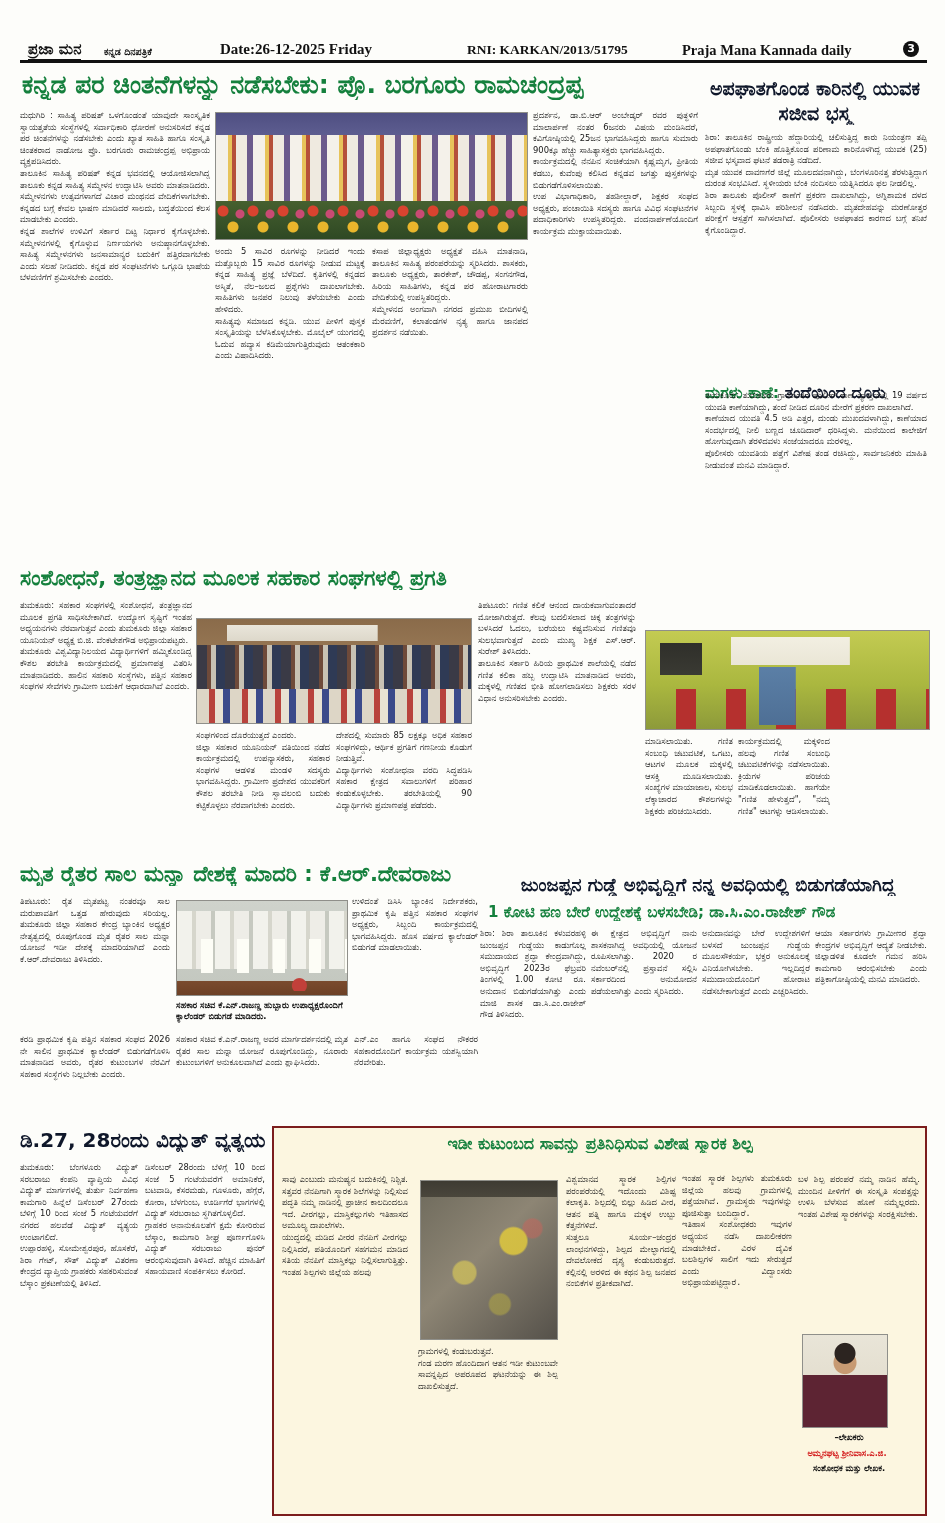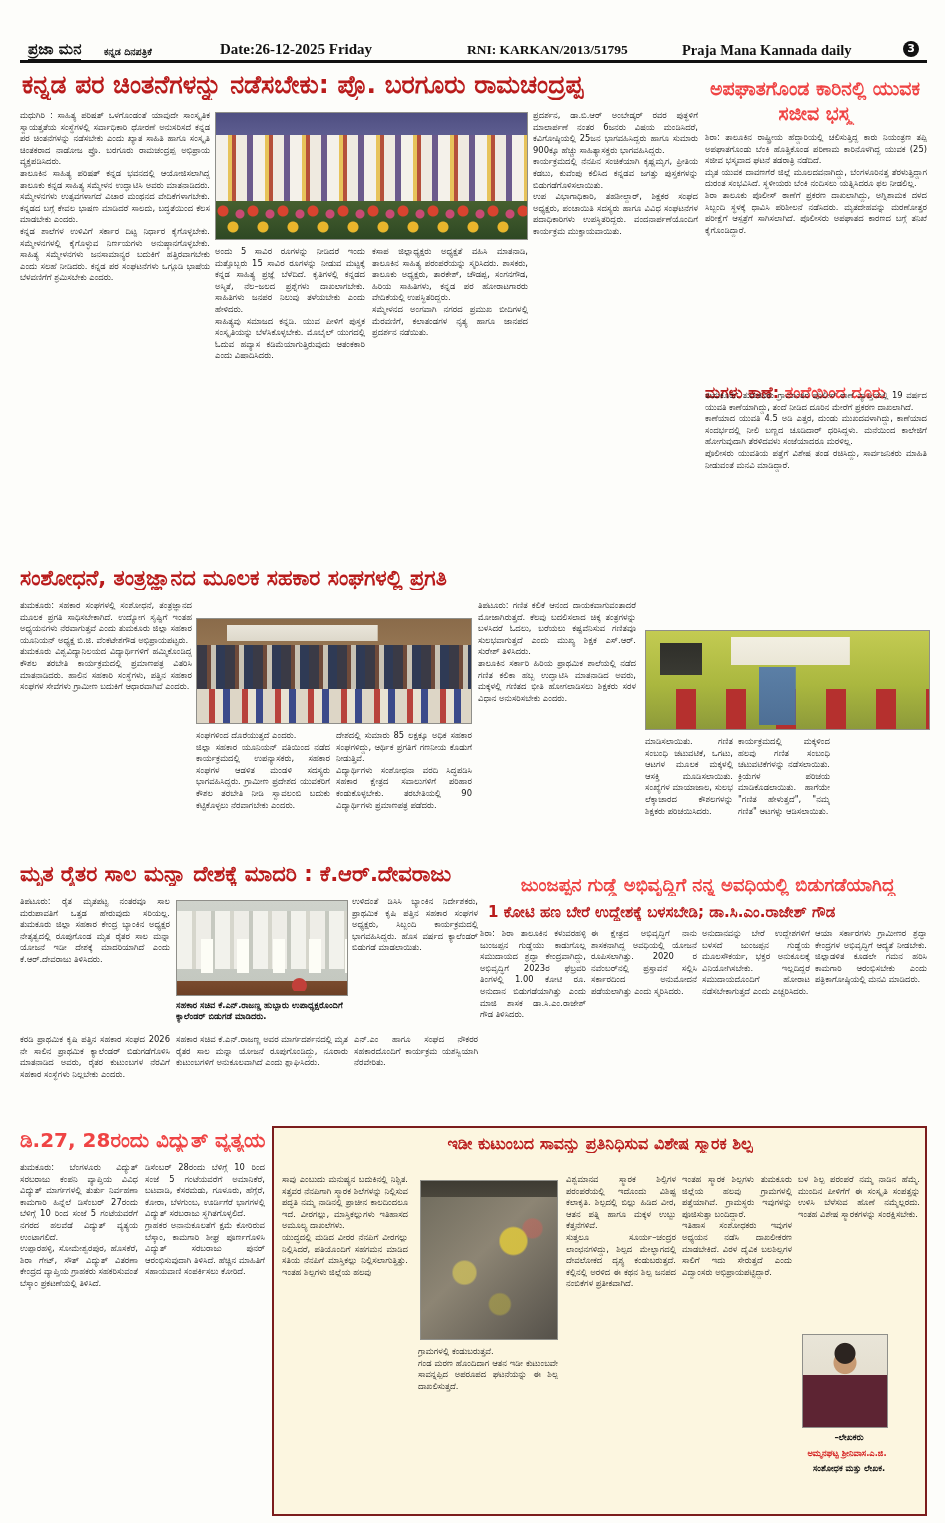--- a/index.html
+++ b/index.html
@@ -4,22 +4,22 @@
 <style>
   html,body{margin:0;padding:0;background:#e8e8e4;}
   .page{position:relative;width:945px;height:1523px;background:#fdfdfa;margin:0 auto;
         font-family:"DejaVu Sans",sans-serif;overflow:hidden;}
   .abs{position:absolute;}
   
   .c{position:absolute;font-size:8.4px;line-height:1.38;text-align:justify;
      color:#161616;white-space:pre-line;overflow:hidden;}
   
   .hl{position:absolute;font-weight:700;overflow:hidden;white-space:nowrap;}
-  .red{color:#b91c1c;}
-  .blk{color:#ef4444;}
+  .red{color:#15803d;}
+  .blk{color:#0f172a;}
   .serif{font-family:"Liberation Serif",serif;margin-left:20px;}
   .rule{position:absolute;background:#111;}
   .cap{position:absolute;font-size:8.3px;font-weight:700;color:#111;
        line-height:1.3;overflow:hidden;text-align:left;}
   .photo{position:absolute;border:1px solid #8f8f8a;box-sizing:border-box;}
   
   .mh{position:absolute;color:#111;}
   .badge{position:absolute;width:16px;height:16px;border-radius:50%;background:#111;
          color:#fff;font-size:11px;font-weight:700;text-align:center;line-height:16px;}
   
@@ -154,21 +154,21 @@
 
   <div class="fbox" style="left:272px;top:1126px;width:655px;height:390px;"></div>
   <div class="hl red" style="left:284px;top:1134px;width:632px;font-size:16px;text-align:center;">ಇಡೀ ಕುಟುಂಬದ ಸಾವನ್ನು ಪ್ರತಿನಿಧಿಸುವ ವಿಶೇಷ ಸ್ಮಾರಕ ಶಿಲ್ಪ</div>
   <div class="c" style="left:282px;top:1174px;width:126px;height:330px;">ಸಾವು ಎಂಬುದು ಮನುಷ್ಯನ ಬದುಕಿನಲ್ಲಿ ನಿಶ್ಚಿತ. ಸತ್ತವರ ನೆನಪಿಗಾಗಿ ಸ್ಮಾರಕ ಶಿಲೆಗಳನ್ನು ನಿಲ್ಲಿಸುವ ಪದ್ಧತಿ ನಮ್ಮ ನಾಡಿನಲ್ಲಿ ಪ್ರಾಚೀನ ಕಾಲದಿಂದಲೂ ಇದೆ. ವೀರಗಲ್ಲು, ಮಾಸ್ತಿಕಲ್ಲುಗಳು ಇತಿಹಾಸದ ಅಮೂಲ್ಯ ದಾಖಲೆಗಳು.
 ಯುದ್ಧದಲ್ಲಿ ಮಡಿದ ವೀರರ ನೆನಪಿಗೆ ವೀರಗಲ್ಲು ನಿಲ್ಲಿಸಿದರೆ, ಪತಿಯೊಂದಿಗೆ ಸಹಗಮನ ಮಾಡಿದ ಸತಿಯ ನೆನಪಿಗೆ ಮಾಸ್ತಿಕಲ್ಲು ನಿಲ್ಲಿಸಲಾಗುತ್ತಿತ್ತು. ಇಂತಹ ಶಿಲ್ಪಗಳು ಜಿಲ್ಲೆಯ ಹಲವು</div>
   <div class="photo ph8a" style="left:420px;top:1180px;width:138px;height:160px;"></div>
   <div class="c" style="left:418px;top:1346px;width:140px;height:158px;">ಗ್ರಾಮಗಳಲ್ಲಿ ಕಂಡುಬರುತ್ತವೆ.
 ಗಂಡ ಮರಣ ಹೊಂದಿದಾಗ ಆತನ ಇಡೀ ಕುಟುಂಬವೇ ಸಾವನ್ನಪ್ಪಿದ ಅಪರೂಪದ ಘಟನೆಯನ್ನು ಈ ಶಿಲ್ಪ ದಾಖಲಿಸುತ್ತದೆ.</div>
   <div class="c" style="left:566px;top:1174px;width:110px;height:330px;">ವಿಶ್ವಮಾನವ ಸ್ಮಾರಕ ಶಿಲ್ಪಿಗಳ ಪರಂಪರೆಯಲ್ಲಿ ಇದೊಂದು ವಿಶಿಷ್ಟ ಕಲಾಕೃತಿ. ಶಿಲ್ಪದಲ್ಲಿ ಬಿಲ್ಲು ಹಿಡಿದ ವೀರ, ಆತನ ಪತ್ನಿ ಹಾಗೂ ಮಕ್ಕಳ ಉಬ್ಬು ಕೆತ್ತನೆಗಳಿವೆ.
 ಸುತ್ತಲೂ ಸೂರ್ಯ–ಚಂದ್ರರ ಲಾಂಛನಗಳಿದ್ದು, ಶಿಲ್ಪದ ಮೇಲ್ಭಾಗದಲ್ಲಿ ದೇವಲೋಕದ ದೃಶ್ಯ ಕಂಡುಬರುತ್ತದೆ. ಕಲ್ಲಿನಲ್ಲಿ ಅರಳಿದ ಈ ಕಥನ ಶಿಲ್ಪ ಜನಪದ ನಂಬಿಕೆಗಳ ಪ್ರತೀಕವಾಗಿದೆ.</div>
-  <div class="c" style="left:682px;top:1174px;width:110px;height:330px;">ಇಂತಹ ಸ್ಮಾರಕ ಶಿಲ್ಪಗಳು ತುಮಕೂರು ಜಿಲ್ಲೆಯ ಹಲವು ಗ್ರಾಮಗಳಲ್ಲಿ ಪತ್ತೆಯಾಗಿವೆ. ಗ್ರಾಮಸ್ಥರು ಇವುಗಳನ್ನು ಪೂಜಿಸುತ್ತಾ ಬಂದಿದ್ದಾರೆ.
+  <div class="c" style="left:682px;top:1174px;width:110px;height:330px;font-family:Liberation Mono, monospace;">ಇಂತಹ ಸ್ಮಾರಕ ಶಿಲ್ಪಗಳು ತುಮಕೂರು ಜಿಲ್ಲೆಯ ಹಲವು ಗ್ರಾಮಗಳಲ್ಲಿ ಪತ್ತೆಯಾಗಿವೆ. ಗ್ರಾಮಸ್ಥರು ಇವುಗಳನ್ನು ಪೂಜಿಸುತ್ತಾ ಬಂದಿದ್ದಾರೆ.
 ಇತಿಹಾಸ ಸಂಶೋಧಕರು ಇವುಗಳ ಅಧ್ಯಯನ ನಡೆಸಿ ದಾಖಲೀಕರಣ ಮಾಡಬೇಕಿದೆ. ವಿರಳ ದೈವಿಕ ಬಲಶಿಲ್ಪಗಳ ಸಾಲಿಗೆ ಇದು ಸೇರುತ್ತದೆ ಎಂದು ವಿದ್ವಾಂಸರು ಅಭಿಪ್ರಾಯಪಟ್ಟಿದ್ದಾರೆ.</div>
   <div class="c" style="left:798px;top:1174px;width:122px;height:154px;">ಬಳ ಶಿಲ್ಪ ಪರಂಪರೆ ನಮ್ಮ ನಾಡಿನ ಹೆಮ್ಮೆ. ಮುಂದಿನ ಪೀಳಿಗೆಗೆ ಈ ಸಂಸ್ಕೃತಿ ಸಂಪತ್ತನ್ನು ಉಳಿಸಿ ಬೆಳೆಸುವ ಹೊಣೆ ನಮ್ಮೆಲ್ಲರದು. ಇಂತಹ ವಿಶೇಷ ಸ್ಮಾರಕಗಳನ್ನು ಸಂರಕ್ಷಿಸಬೇಕು.</div>
   <div class="photo ph8b" style="left:802px;top:1334px;width:86px;height:94px;"></div>
   <div class="cap" style="left:778px;top:1432px;width:142px;text-align:center;">–ಲೇಖಕರು</div>
   <div class="cap red" style="left:772px;top:1448px;width:150px;text-align:center;color:#d42020;">ಅಮ್ಮನಘಟ್ಟ ಶ್ರೀನಿವಾಸ.ಎ.ಜಿ.</div>
   <div class="cap" style="left:778px;top:1463px;width:142px;text-align:center;">ಸಂಶೋಧಕ ಮತ್ತು ಲೇಖಕ.</div>
 
 </div>
 
 </body></html>

